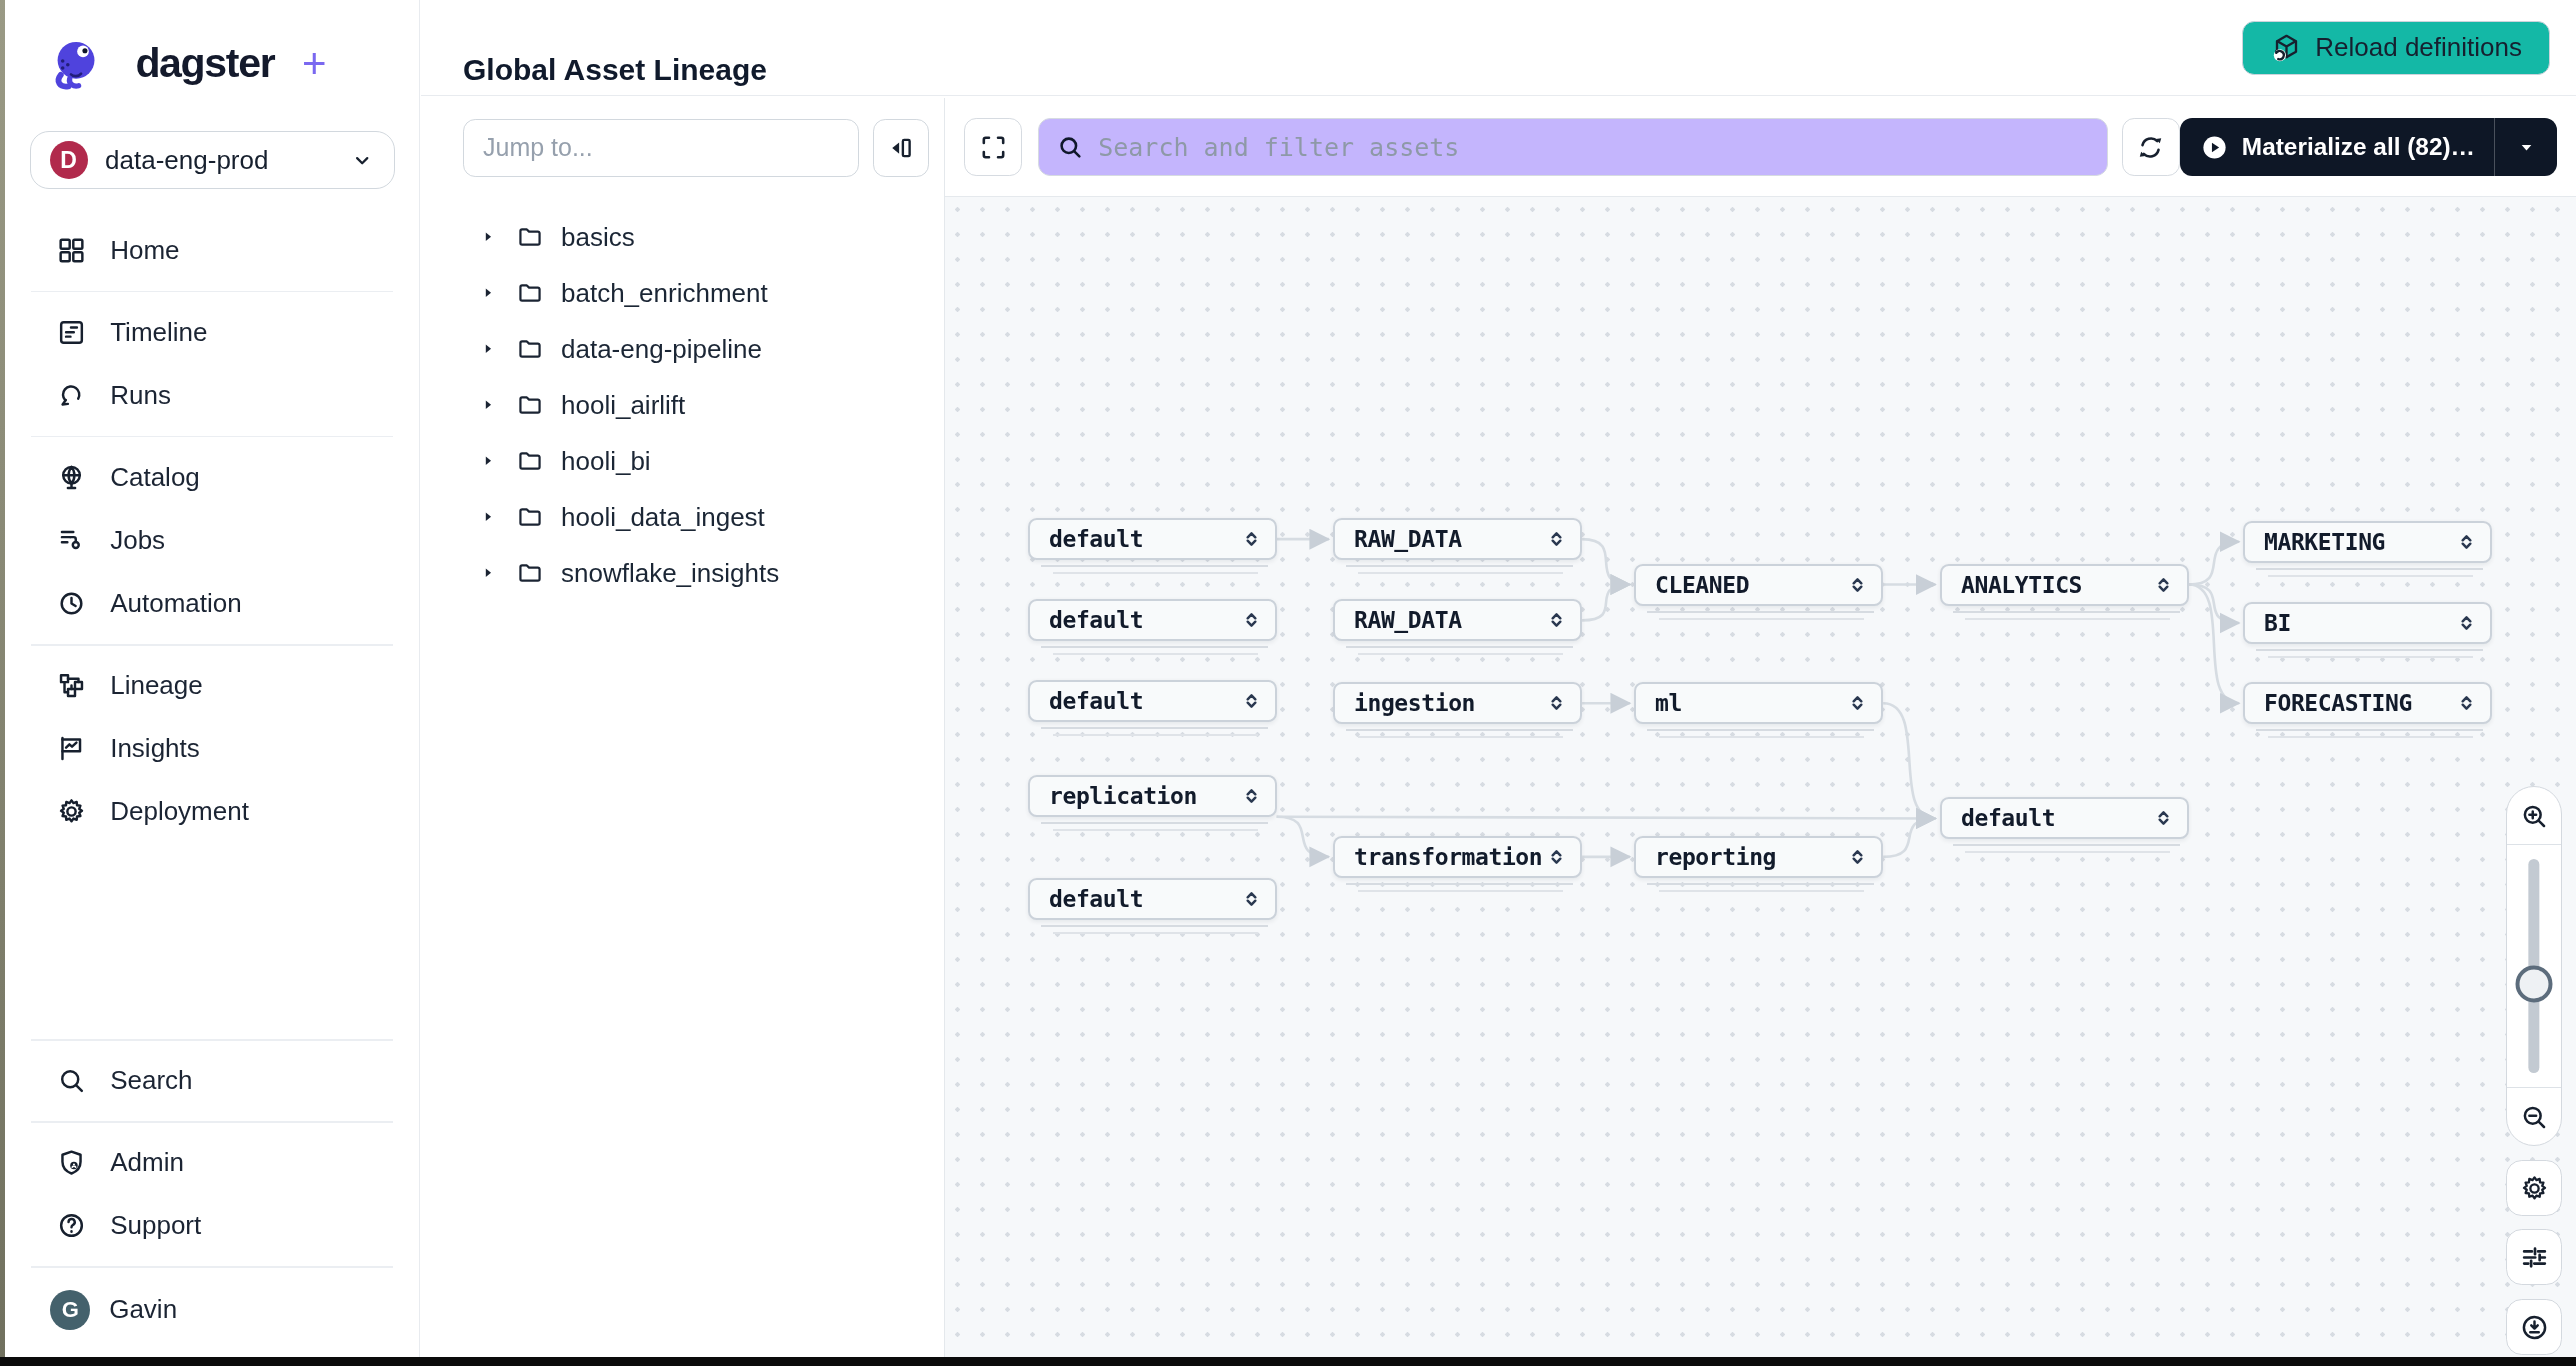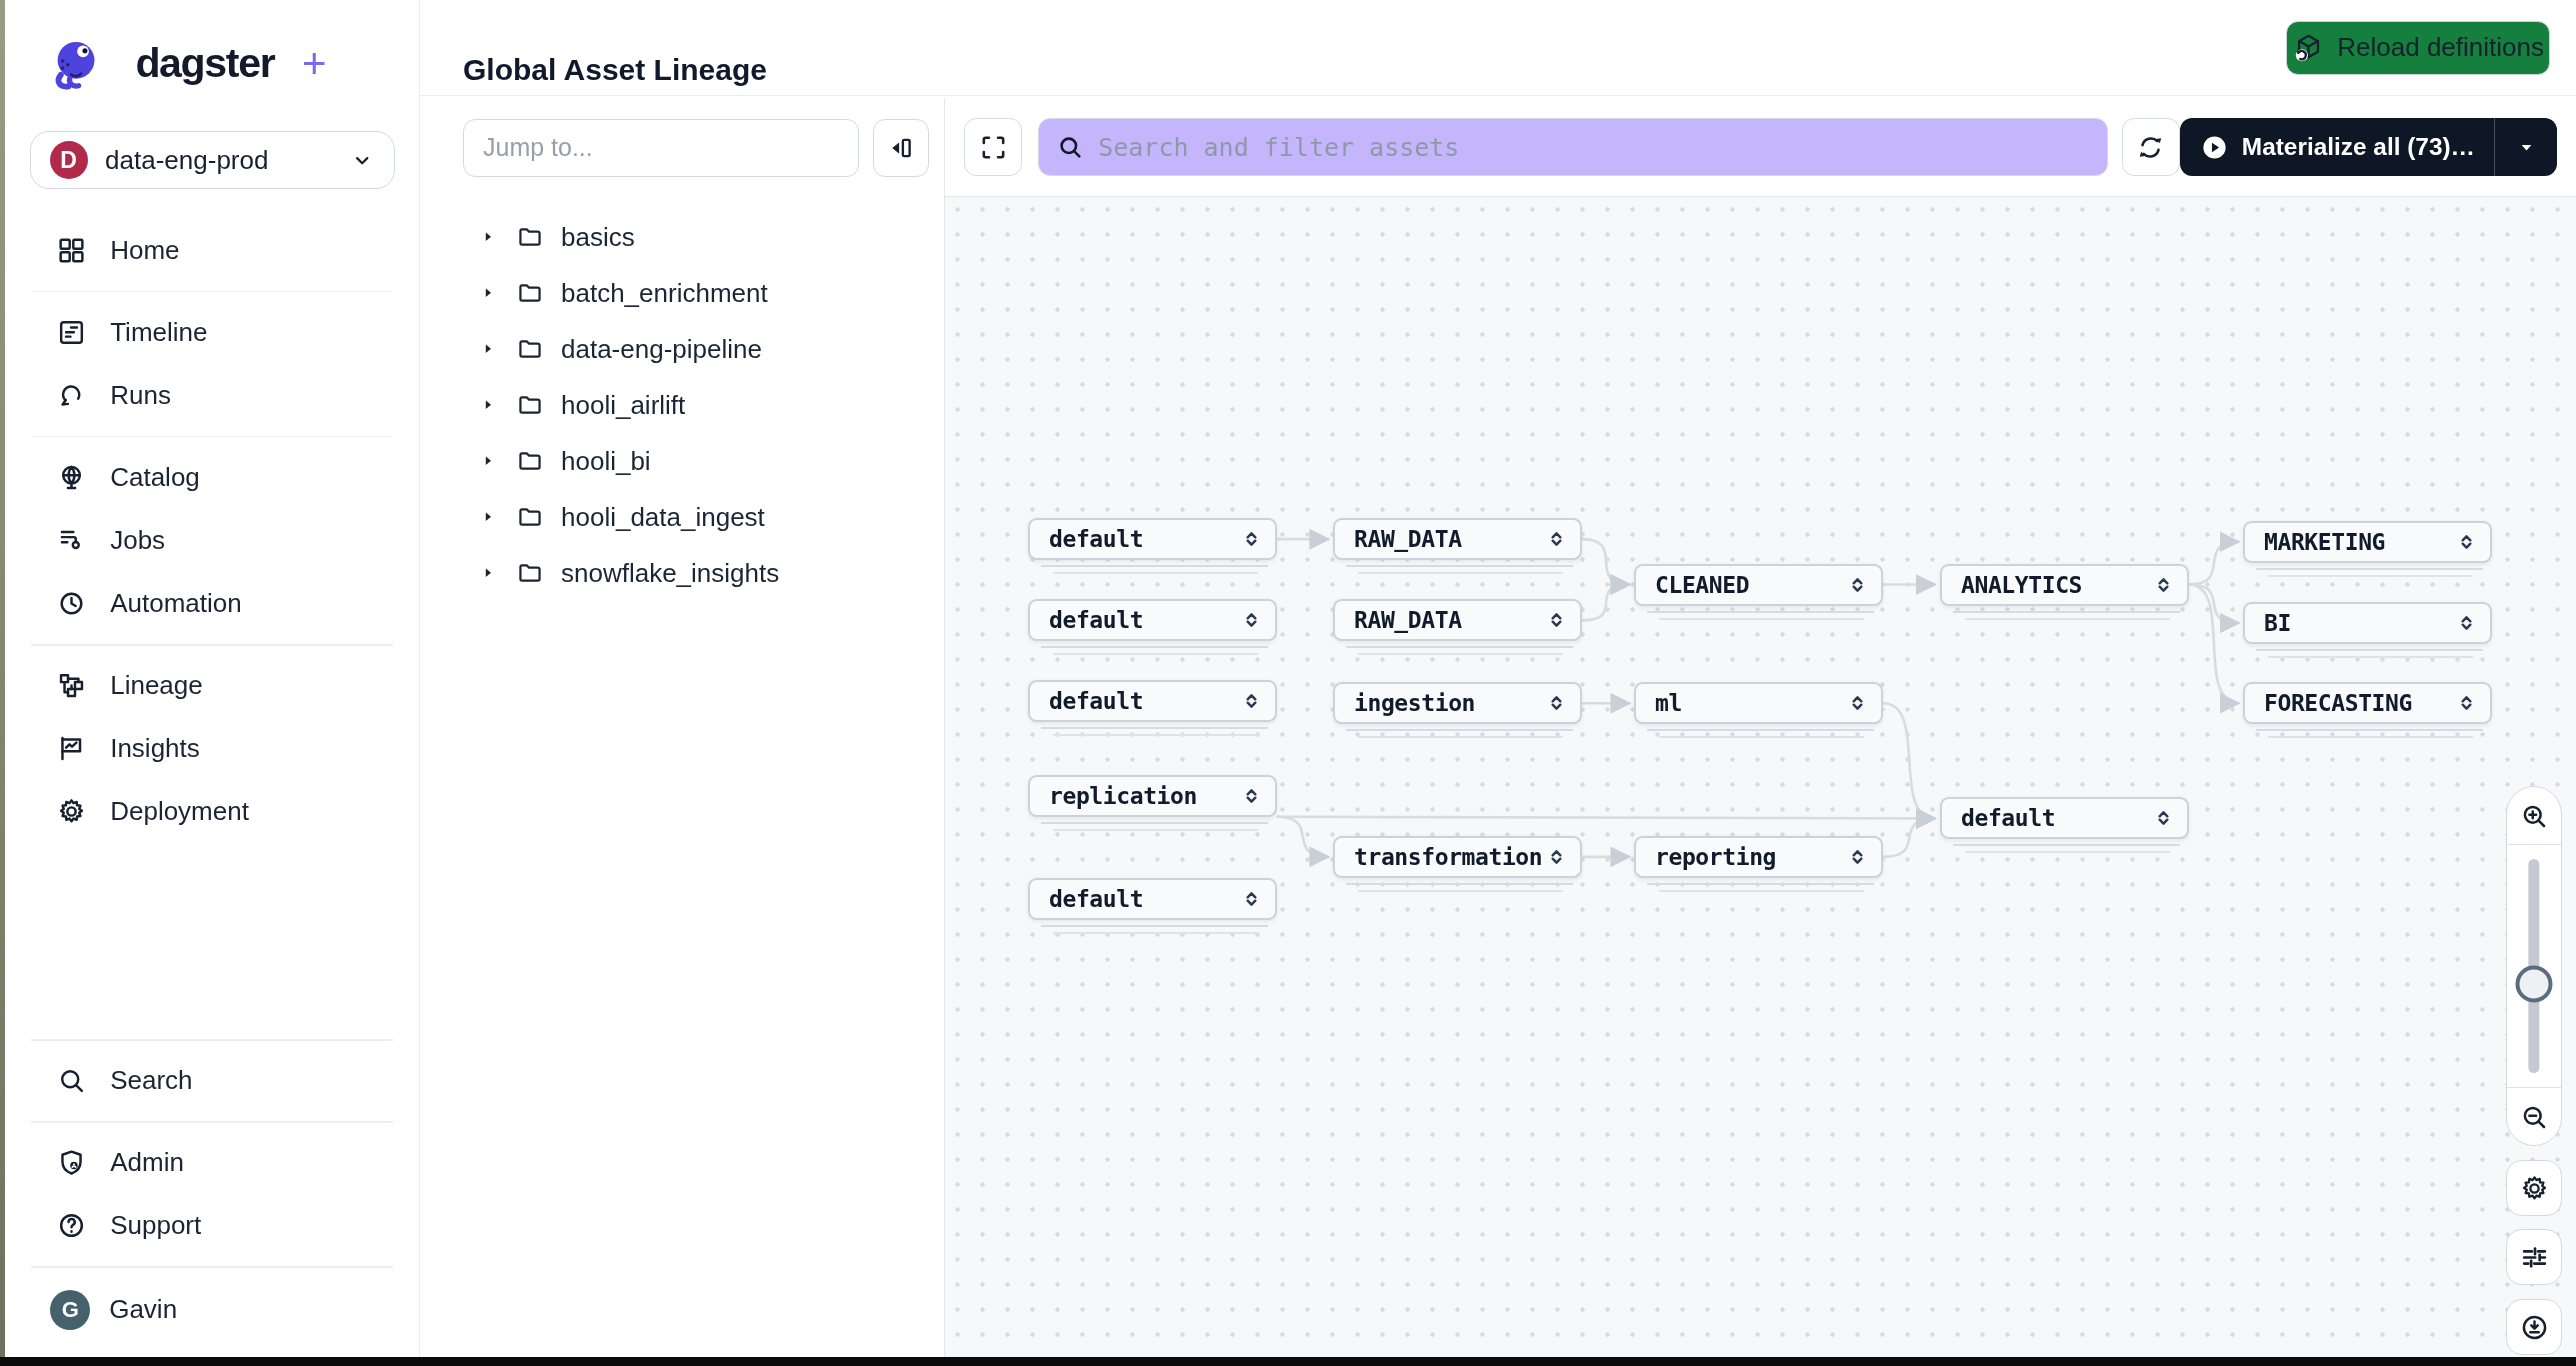--- a/index.html
+++ b/index.html
@@ -42,21 +42,21 @@
   .user-avatar { width:40px; height:40px; border-radius:50%; color:#fff; font-weight:700;
     font-size:22px; display:flex; align-items:center; justify-content:center; }
   .user-name { font-size:26px; color:#1b2433; margin-left:19px; }
 
   
   .main { position:absolute; left:421px; top:0; right:0; bottom:10.5px; background:#fff; }
   .header { height:96px; border-bottom:1.7px solid #e8ebef; display:flex; align-items:center;
     padding:0 26px 0 42px; }
   .page-title { font-size:30px; font-weight:700; color:#101a2c;margin-top:44px; }
   .reload-btn { margin-left:auto; height:54px; border:1.7px solid #ccd3db; border-radius:12.2px;
-    background:#15803d; display:flex; align-items:center; padding:0 5px; cursor:pointer; }
+    background:#14b8a6; display:flex; align-items:center; padding:0 27px; cursor:pointer; }
   .reload-btn .ricon { width:33px; height:33px; color:#17202e; }
   .reload-btn .rlabel { font-size:26px; font-weight:500; color:#16202f; margin-left:12.2px; }
 
   .workspace { position:absolute; top:98px; left:0; right:0; bottom:0; display:flex; }
 
   
   .tree-panel { width:524px; flex:0 0 524px; border-right:1.7px solid #e4e8ec;
     display:flex; flex-direction:column; background:#fff; }
   .tree-toolbar { height:99px; display:flex; align-items:center; padding-left:42px; }
   .jump-input { width:396px; height:58px; border:1.7px solid #d2d8de; border-radius:12.2px;
@@ -392,21 +392,21 @@
             <path d="M18.2,13.8A6.8,6.8 0 0 1 6.8,17"></path>
             <path d="M4.8,15.3l3.2,3.3-4.3,.6z" fill="currentColor" stroke="none"></path>
           </svg>
         </div>
         <div class="materialize">
           <div class="mat-main">
             <svg viewBox="0 0 24 24">
               <circle cx="12" cy="12" r="8.6" fill="#ffffff"></circle>
               <path d="M10,8.4l5.6,3.6-5.6,3.6z" fill="#0e1726"></path>
             </svg>
-            <span class="mat-label">Materialize all (73)…</span>
+            <span class="mat-label">Materialize all (82)…</span>
           </div>
           <div class="mat-caret">
             <svg viewBox="0 0 24 24">
                 <path d="M7,9.5l5,5.5 5,-5.5z" fill="currentColor"></path>
               </svg>
           </div>
         </div>
       </div>
 
       <div class="canvas" id="canvas">

